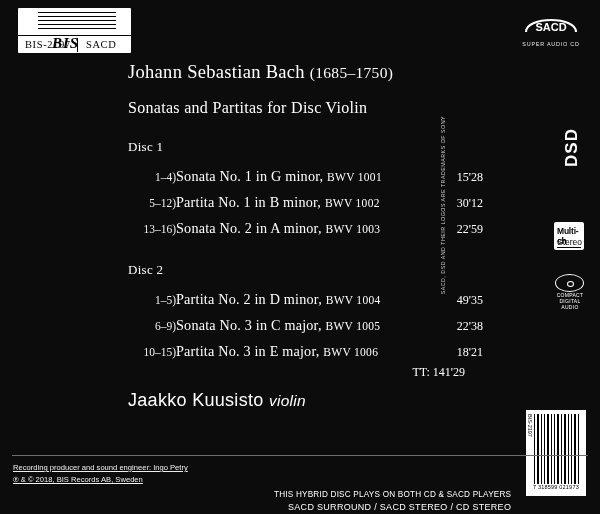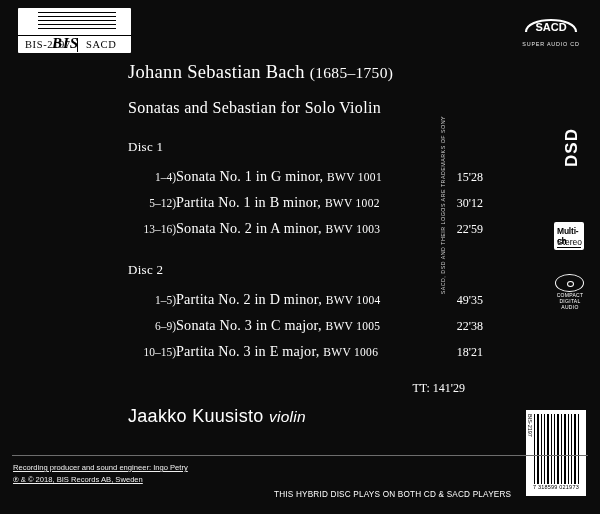--- a/index.html
+++ b/index.html
@@ -61,21 +61,21 @@
   .disc-label{font-family:"Liberation Serif",serif;font-size:13px;margin-top:22px;letter-spacing:0.3px;}
   .disc-label.second{margin-top:20px;}
 
   table.tracks{border-collapse:collapse;margin-top:9px;width:355px;}
   table.tracks td{padding:4px 0 5px 0;vertical-align:baseline;font-family:"Liberation Serif",serif;}
   td.nums{width:48px;text-align:right;font-size:11.5px;padding-right:9px;color:#f2f2f2;}
   td.ttl{font-size:14.2px;letter-spacing:0.2px;white-space:nowrap;}
   td.ttl .bwv{font-size:11.5px;letter-spacing:0.3px;}
   td.dur{width:62px;text-align:right;font-size:12px;padding-right:8px;}
 
-  .tt{margin-top:16px;text-align:right;width:337px;font-family:"Liberation Serif",serif;font-size:12px;}
+  .tt{margin-top:0;text-align:right;width:337px;font-family:"Liberation Serif",serif;font-size:12px;}
   .performer{margin-top:10px;font-family:Liberation Sans, sans-serif;font-size:18px;letter-spacing:0.3px;}
   .performer .inst{font-style:italic;font-size:15.5px;}
 
   
   .rule{position:absolute;left:12px;top:455px;width:576px;height:1px;background:#6d6d6d;}
   .foot-l{position:absolute;left:13px;top:462px;font-family:"Liberation Sans",sans-serif;font-size:7.6px;
           color:#efefef;line-height:12px;text-decoration:underline;}
   .foot-r{position:absolute;left:274px;top:488px;font-family:"Liberation Sans",serif;font-size:9px;
           color:#ffffff;line-height:13px;letter-spacing:0.3px;text-align:right;}
   .foot-r .l1{font-family:"Liberation Sans",sans-serif;font-size:8.2px;letter-spacing:0.2px;}
@@ -149,21 +149,21 @@
         <span style="left:44px;width:1px"></span>
     </div>
     <div class="bc-digits">7 318599 021973</div>
   </div>
 
   <div class="main">
     <div class="composer">
       <span>Johann Sebastian Bach</span>
       <span class="dates">(1685–1750)</span>
     </div>
-    <div class="worktitle">Sonatas and Sebastian for Solo Violin</div>
+    <div class="worktitle">Sonatas and Partitas for Disc Violin</div>
 
     <div class="disc-label">Disc 1</div>
     <table class="tracks">
       <tbody>
         <tr>
           <td class="nums">1–4)</td>
           <td class="ttl">
             <span>Sonata No. 1 in G minor,</span>
             <span class="bwv">BWV 1001</span>
           </td>
@@ -226,15 +226,16 @@
     </div>
   </div>
 
   <div class="rule"></div>
   <div class="foot-l">
     <div>Recording producer and sound engineer: Ingo Petry</div>
     <div>℗ &amp; © 2018, BIS Records AB, Sweden</div>
   </div>
   <div class="foot-r">
     <div class="l1">THIS HYBRID DISC PLAYS ON BOTH CD &amp; SACD PLAYERS</div>
+    <div>SACD SURROUND / SACD STEREO / CD STEREO</div>
   </div>
 
 </div>
 
 </body></html>

